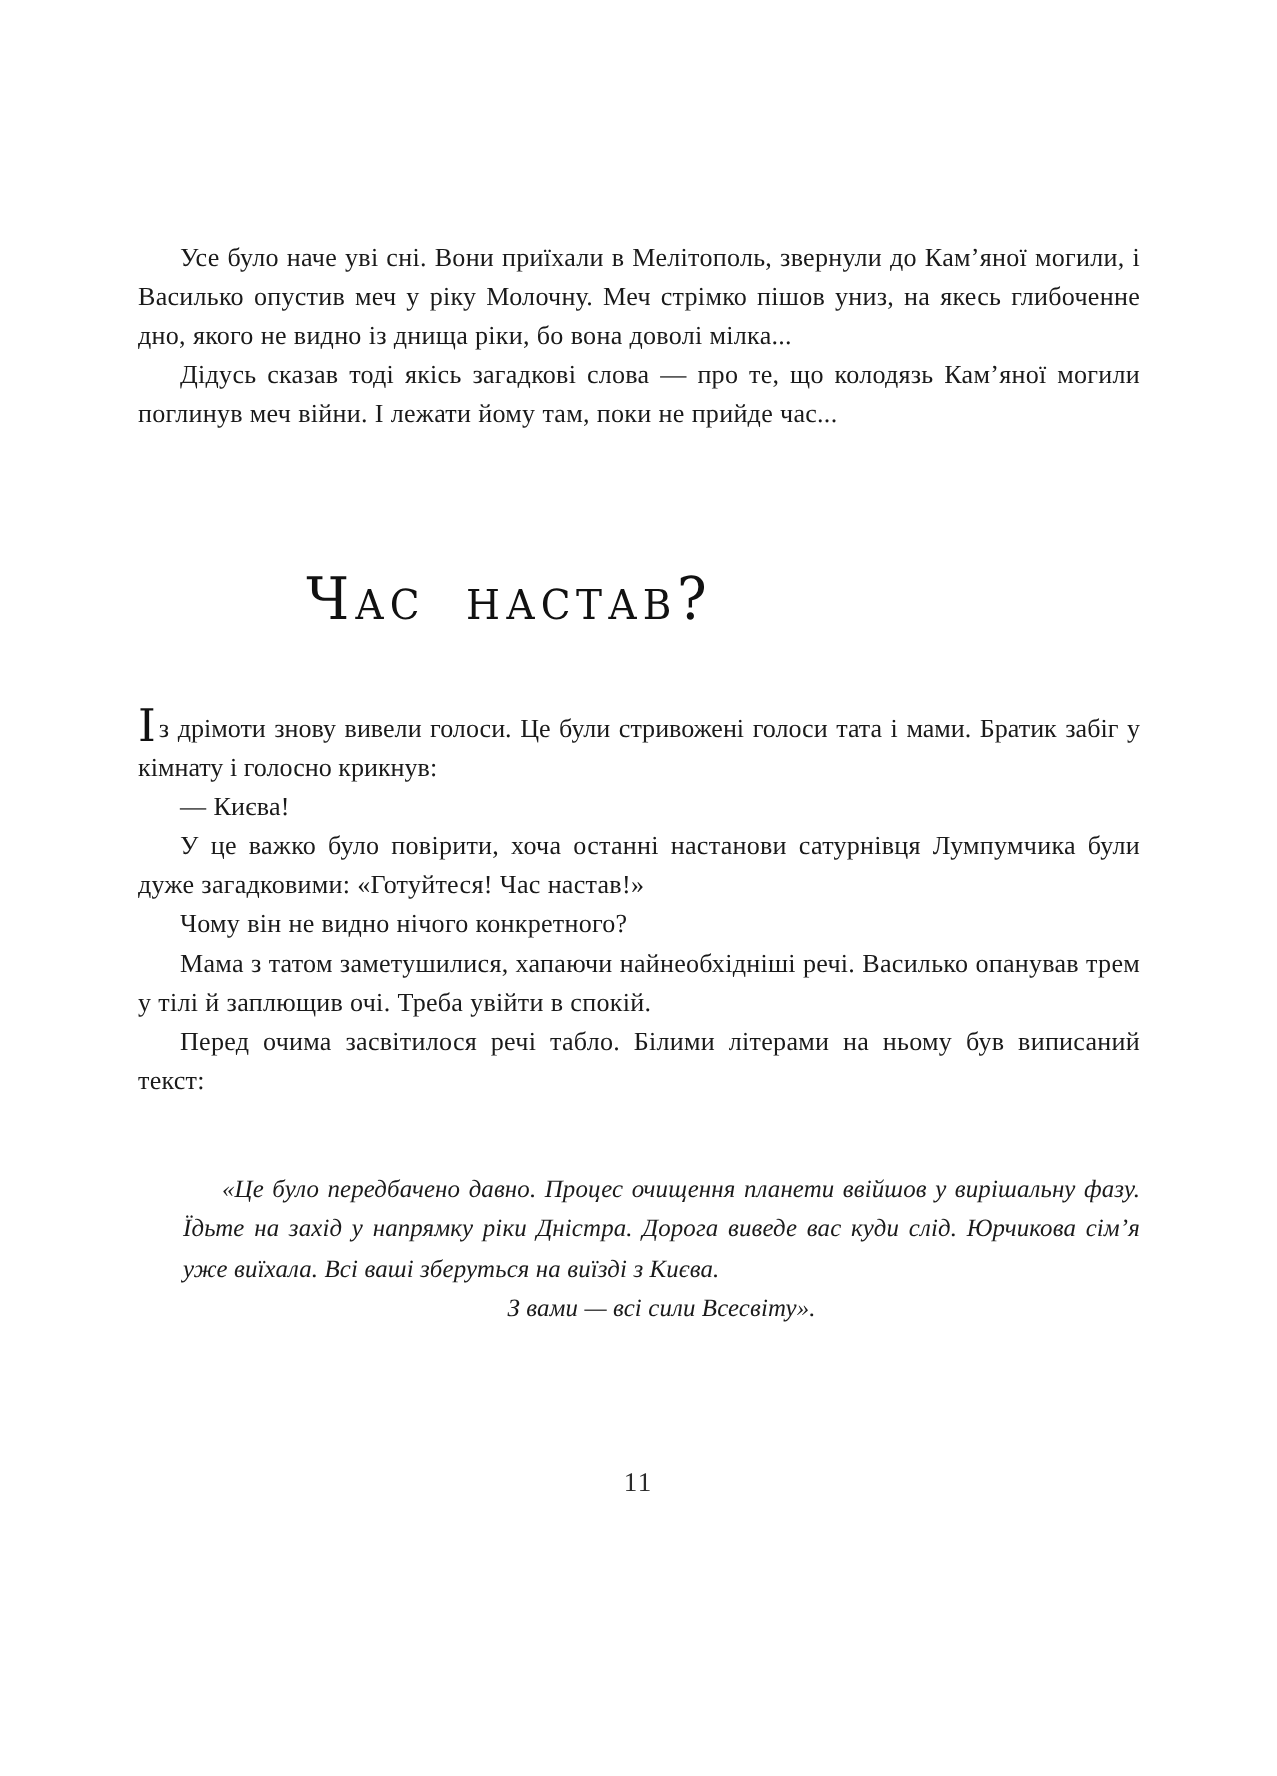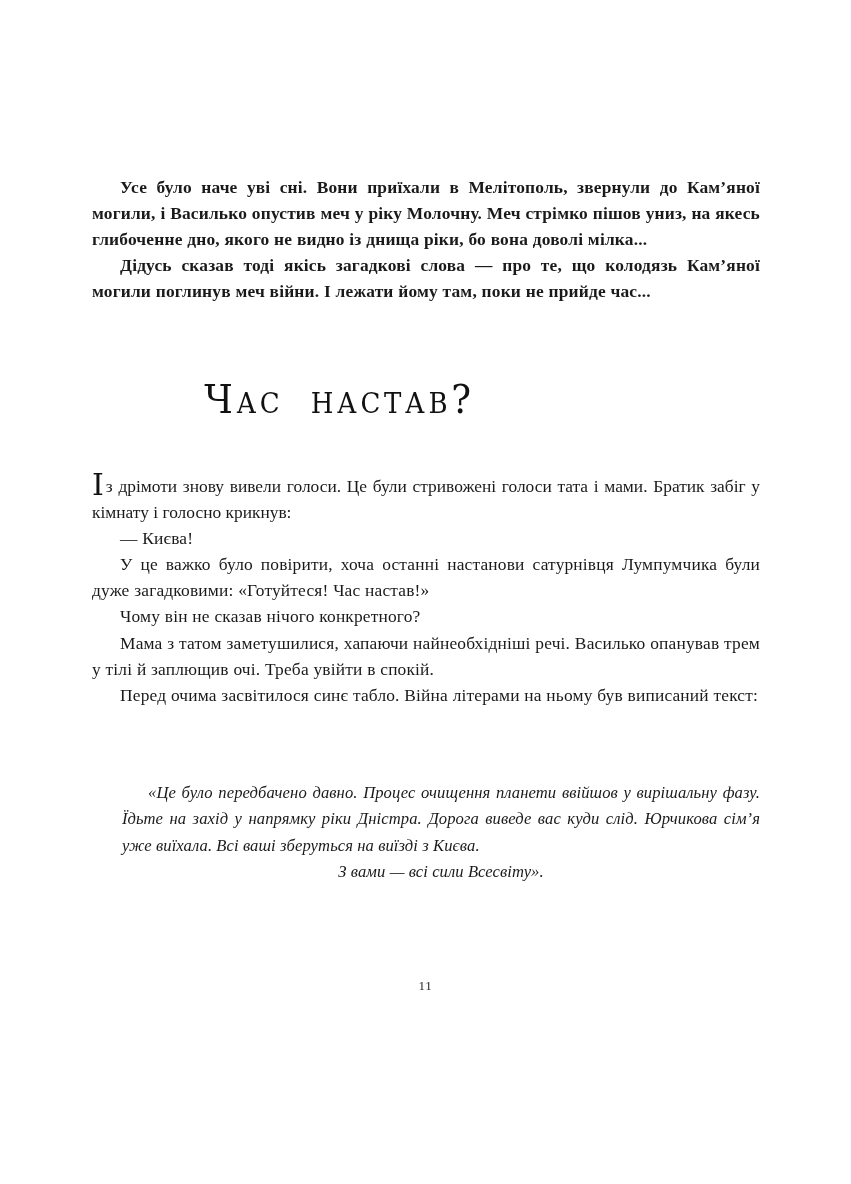--- a/index.html
+++ b/index.html
@@ -22,23 +22,22 @@
     left: 0; top: 0;
     width: 851px;
     height: 1184px;
     background: #ffffff;
   }
 
   
   .text-column {
     position: absolute;
     left: 92px;
-    top: 174px;
+    top: 158px;
     width: 668px;
-    font-weight: bold;
   }
 
   p.body-par {
     margin: 0;
     font-size: 17.4px;
     line-height: 26.1px;
     text-align: justify;
     text-indent: 28px;
     hyphens: manual;
     letter-spacing: 0.01em;
@@ -116,21 +115,21 @@
     margin-top: 0;
   }
 
   
   .folio {
     position: absolute;
     left: 0;
     top: 978px;
     width: 851px;
     text-align: center;
-    font-size: 13px;
+    font-size: 18px;
     color: #2a2a2a;
     letter-spacing: 0.06em;
   }
 </style>
 </head>
 <body>
 
 <div class="page">
 
   <div class="text-column">
@@ -139,23 +138,23 @@
   </div>
 
   <div class="chapter-heading">
     <span class="title">Час настав?</span>
   </div>
 
   <div class="section-two">
     <p class="dropcap-par"><span class="dropcap">І</span><span>з дрiмоти знову вивели голоси. Це були стривоженi голоси тата i мами. Братик забiг у кiмнату i голосно крикнув:</span></p>
     <p class="body-par">— Києва!</p>
     <p class="body-par">У це важко було повiрити, хоча останнi настанови сатурнiвця Лумпумчика були дуже загадковими: «Готуйтеся! Час настав!»</p>
-    <p class="body-par">Чому вiн не сказав нiчого конкретного?</p>
+    <p class="body-par">Чому вiн не видно нiчого конкретного?</p>
     <p class="body-par">Мама з татом заметушилися, хапаючи найнеобхiднiшi речi. Василько опанував трем у тiлi й заплющив очi. Треба увiйти в спокiй.</p>
-    <p class="body-par">Перед очима засвiтилося синє табло. Вiйна лiтерами на ньому був виписаний текст:</p>
+    <p class="body-par">Перед очима засвiтилося речi табло. Бiлими лiтерами на ньому був виписаний текст:</p>
   </div>
 
   <div class="quote-block">
     <p>«Це було передбачено давно. Процес очищення планети ввiйшов у вирiшальну фазу. Їдьте на захiд у напрямку рiки Днiстра. Дорога виведе вас куди слiд. Юрчикова сiм’я уже виїхала. Всi вашi зберуться на виїздi з Києва.</p>
     <p class="signature">З вами — всi сили Всесвiту».</p>
   </div>
 
   <div class="folio">11</div>
 
 </div>

